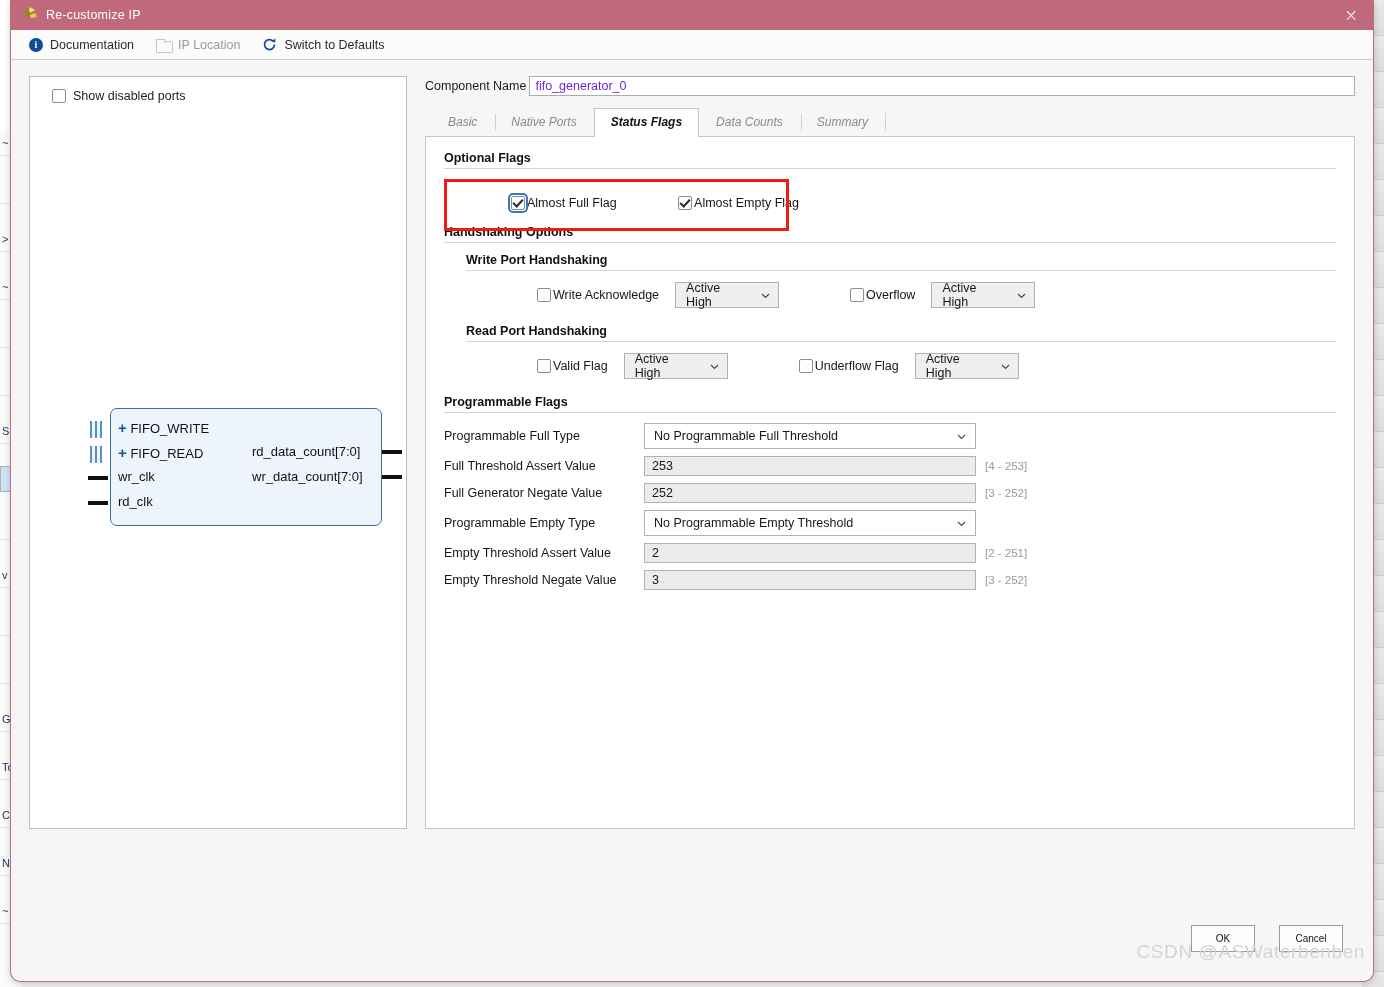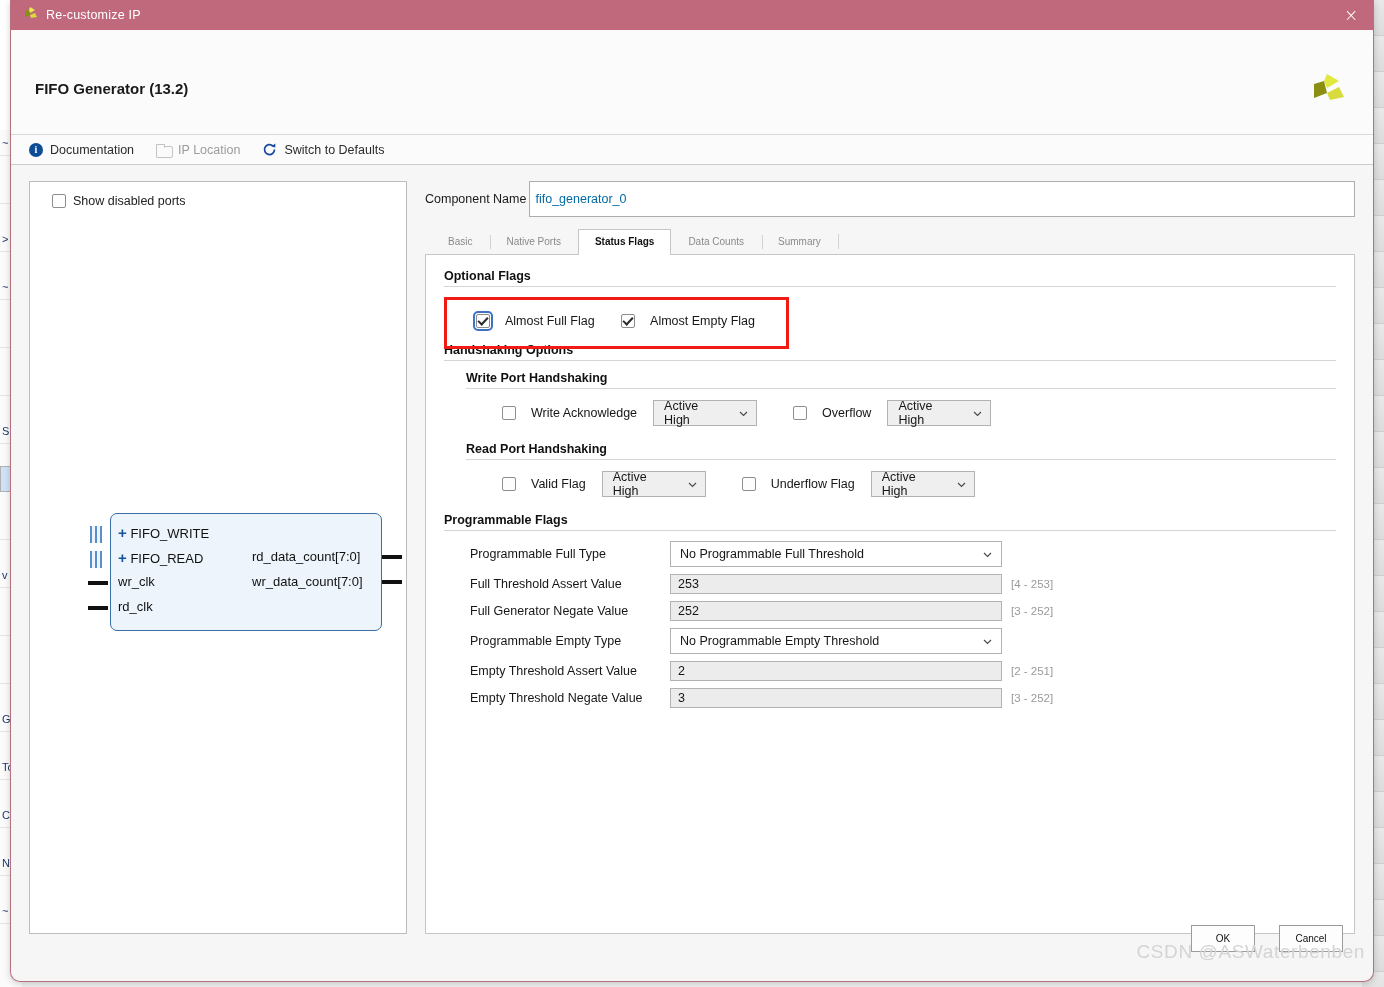--- a/index.html
+++ b/index.html
@@ -146,30 +146,30 @@
     background: repeating-linear-gradient(90deg,#5b8fc7 0 2.5px,#eef4fb 2.5px 5px);
   }
   .pin-line { position: absolute; width: 20px; height: 3.5px; background: #111; }
   .plus { color: #15529e; font-weight: bold; font-size: 15px; }
 
   .right-panel { flex: 1 1 auto; display: flex; flex-direction: column; min-width: 0; height: 753px; }
 
   .compname-row { display: flex; align-items: center; gap: 3px; }
   .compname-label { font-size: 12.5px; color: #1a1a1a; white-space: nowrap; }
   .compname-input {
-    flex: 1 1 auto; height: 36px; background: #fff;
-    border: 1px solid #adadad; font-size: 12.5px; color: #0369a1;
+    flex: 1 1 auto; height: 20px; background: #fff;
+    border: 1px solid #adadad; font-size: 12.5px; color: #6d28d9;
     padding: 0 5px; line-height: 22px;
   }
 
   .tabs { display: flex; margin-top: 12px; border-bottom: 1px solid #c6c6c6; padding-left: 6px; }
   .tab {
-    padding: 6px 16px 7px 16px; font-size: 10px; color: #8a8a8a;
+    padding: 6px 16px 7px 16px; font-size: 12px; color: #8a8a8a;
     border: 1px solid transparent; border-bottom: none;
-    background: transparent; cursor: pointer; position: relative;
+    background: transparent; cursor: pointer; position: relative; font-style: italic;
   }
   .tab + .tab:before {
     content: ""; position: absolute; left: 0; top: 5px; bottom: 5px; width: 1px; background: #d2d2d2;
   }
   .tab.active {
     background: #fff; color: #111; font-weight: bold;
     border-color: #c6c6c6; margin-bottom: -1px; padding-bottom: 8px;
   }
   .tab.active:before { display: none; }
   .tab.active + .tab:before { display: none; }
@@ -184,35 +184,35 @@
   .group-rule { height: 1px; background: #d5d5d5; margin-bottom: 10px; }
 
   .sub-title { font-size: 12.5px; font-weight: bold; color: #111; margin: 0 0 3px 22px; }
   .sub-rule { height: 1px; background: #d5d5d5; margin: 0 0 11px 22px; }
 
   .flags-box { position: relative; padding: 14px 0 14px 32px; }
   .redbox {
     position: absolute; left: 0; top: 0; width: 345px; height: 52px;
     border: 3px solid #ef1b14; pointer-events: none;
   }
-  .cbitem { display: inline-flex; align-items: center; gap: 15px; margin-right: 22px; vertical-align: middle; }
+  .cbitem { display: inline-flex; align-items: center; gap: 2px; margin-right: 22px; vertical-align: middle; margin-left: 35px; }
   .cbitem .lbl { font-size: 12.5px; color: #161616; }
 
   .hs-row { display: flex; align-items: center; margin-left: 58px; gap: 10px; margin-bottom: 16px; }
   .hs-gap { width: 16px; }
 
   .sel {
     height: 26px; background: #efefef; border: 1px solid #b2b2b2;
     display: inline-flex; align-items: center; justify-content: space-between;
     padding: 0 8px 0 10px; font-size: 12.5px; color: #161616; cursor: pointer;
     min-width: 96px; gap: 14px;
   }
   .chev { width: 9px; height: 9px; flex: 0 0 9px; }
 
-  .pf-grid { margin-left: 26px; }
+  .pf-grid { }
   .pf-row { display: flex; align-items: center; margin-bottom: 7px; }
   .pf-label { width: 200px; flex: 0 0 200px; font-size: 12.5px; color: #161616; text-align: left; padding-right: 10px; }
   .pf-select {
     width: 332px; height: 26px; background: #fff; border: 1px solid #b2b2b2;
     display: flex; align-items: center; justify-content: space-between;
     padding: 0 9px 0 9px; font-size: 12.5px; color: #161616; cursor: pointer;
   }
   .pf-input {
     width: 332px; height: 20px; background: #ececec; border: 1px solid #b2b2b2;
     font-size: 12.5px; color: #161616; padding: 0 7px; line-height: 24px;
@@ -298,30 +298,20 @@
       <svg viewBox="0 0 18 18" width="18" height="18">
         <polygon points="9,1 14,4 9,7 8,4" fill="#e8ec4a"></polygon>
         <polygon points="4,5 8,4 9,9 4,11" fill="#8a8f12"></polygon>
         <polygon points="9,9 14,7 16,11 10,12" fill="#d7dc3c"></polygon>
       </svg>
     </div>
     <div class="title-text">Re-customize IP</div>
     <div class="close-btn">×</div>
   </div>
 
-  <div class="header">
-    <div class="header-title">FIFO Generator (13.2)</div>
-    <div class="xlogo">
-      <svg viewBox="0 0 42 40" width="42" height="40">
-        <polygon points="21,2 33,9 21,16 18,9" fill="#e2e83f"></polygon>
-        <polygon points="8,12 18,9 21,21 8,26" fill="#8a8f12"></polygon>
-        <polygon points="21,21 33,15 38,25 24,28" fill="#d7dc3c"></polygon>
-      </svg>
-    </div>
-  </div>
 
   <div class="toolbar">
     <div class="tb-item">
       <span class="ico-info">i</span>
       <span class="tb-label">Documentation</span>
     </div>
     <div class="tb-item disabled">
       <span class="ico-folder"></span>
       <span class="tb-label">IP Location</span>
     </div>

